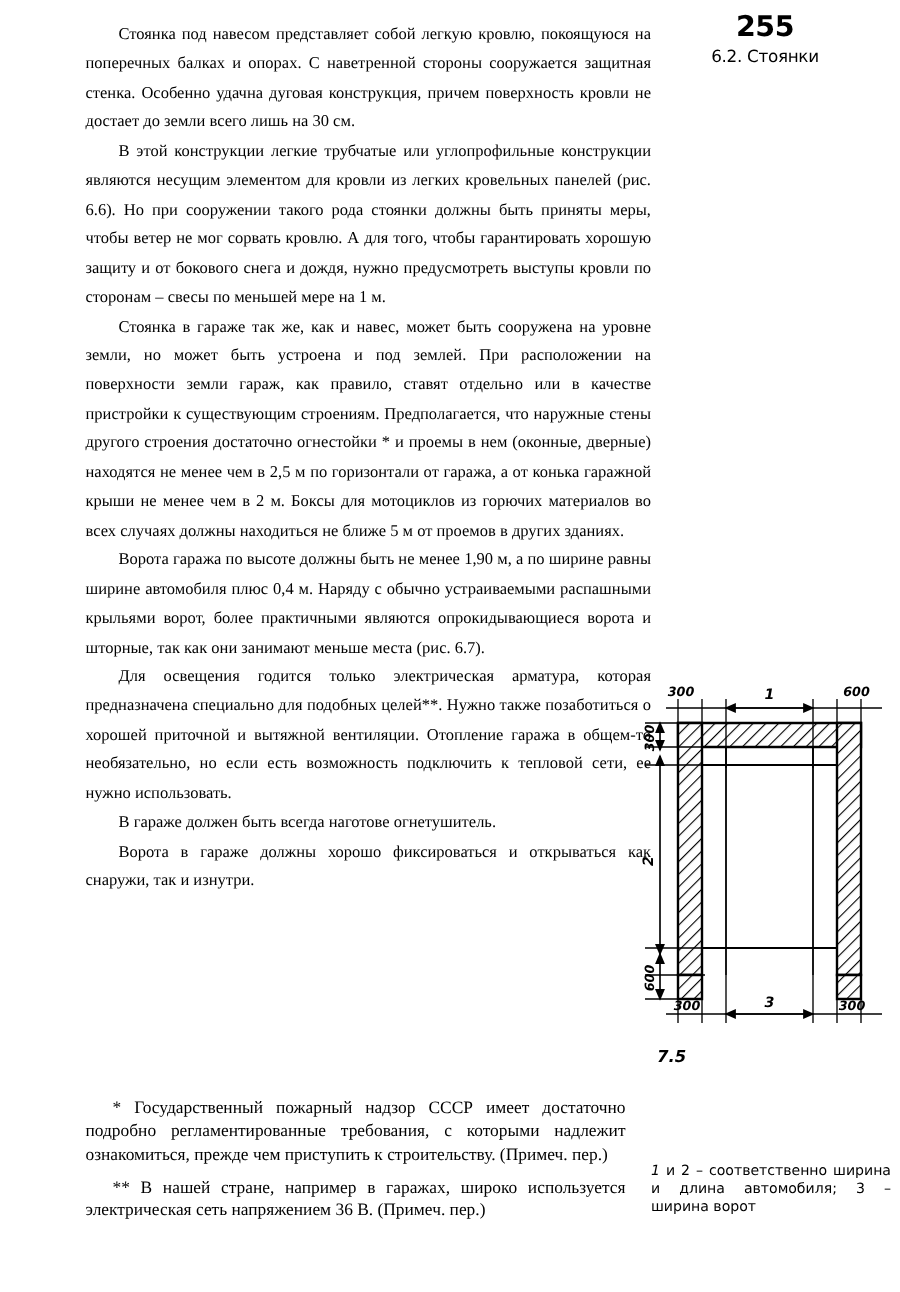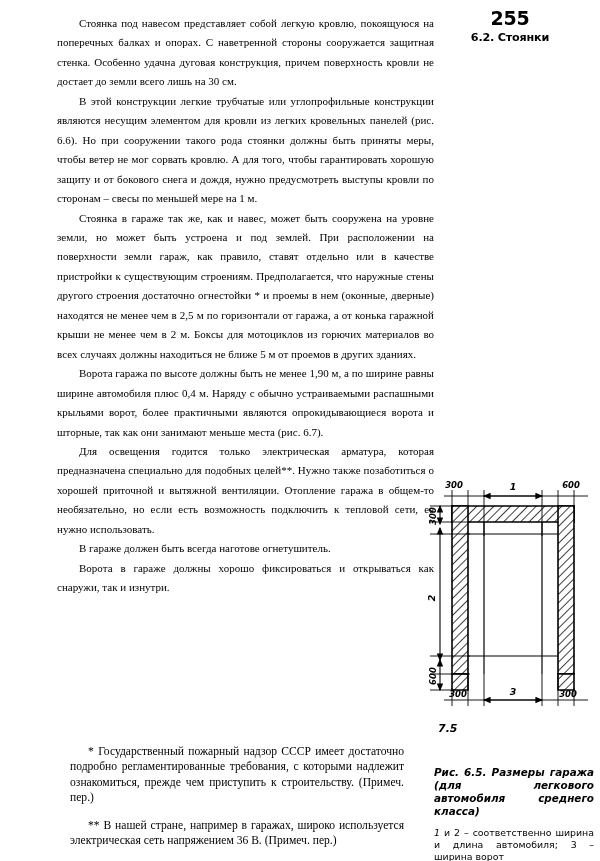--- a/index.html
+++ b/index.html
@@ -32,21 +32,21 @@
   }
   .page-number {
     font-family: "DejaVu Sans", sans-serif;
     font-weight: 700;
     font-size: 19px;
     line-height: 20px;
     letter-spacing: -0.3px;
   }
   .running-head {
     font-family: "DejaVu Sans", sans-serif;
-    font-weight: 700;
+    font-weight: 400;
     font-size: 11.2px;
     line-height: 13.5px;
     letter-spacing: -0.2px;
     margin-top: 3px;
   }
 
   
   .text-column {
     position: absolute;
     left: 57px;
@@ -66,31 +66,31 @@
     position: absolute;
     left: 57px;
     top: 731px;
     width: 360px;
   }
   .footnote {
     font-size: 11.6px;
     line-height: 15.3px;
     text-align: justify;
     text-indent: 18px;
-    margin: 13px;
+    margin: 0;
   }
   .footnote + .footnote {
     margin-top: 7px;
   }
 
   
   .figure-block {
     position: absolute;
     left: 428px;
-    top: 478px;
+    top: 454px;
     width: 168px;
   }
   .figure-drawing {
     position: relative;
     width: 168px;
     height: 245px;
   }
   .figure-drawing svg {
     display: block;
   }
@@ -233,17 +233,16 @@
 
         <text id="lbl-left-top" x="8" y="38" font-family="DejaVu Sans, sans-serif" font-size="8.5" font-weight="700" font-style="italic" text-anchor="middle" transform="rotate(-90 8 38)">300</text>
         <text id="lbl-left-middle" x="7" y="120" font-family="DejaVu Sans, sans-serif" font-size="9.5" font-weight="700" font-style="italic" text-anchor="middle" transform="rotate(-90 7 120)">2</text>
         <text id="lbl-left-lower" x="8" y="198" font-family="DejaVu Sans, sans-serif" font-size="8.5" font-weight="700" font-style="italic" text-anchor="middle" transform="rotate(-90 8 198)">600</text>
       </svg>
     </div>
     <div class="figure-number">7.5</div>
   </div>
 
   <div class="figure-caption">
-    <p class="caption-title">Рис. 6.5. Размеры гаража (для легкового автомобиля среднего класса)</p>
     <p class="caption-legend"><i>1</i><span> и 2 – соответственно ширина и длина автомобиля; 3 – ширина ворот</span></p>
   </div>
 
 </div>
 
 </body></html>

